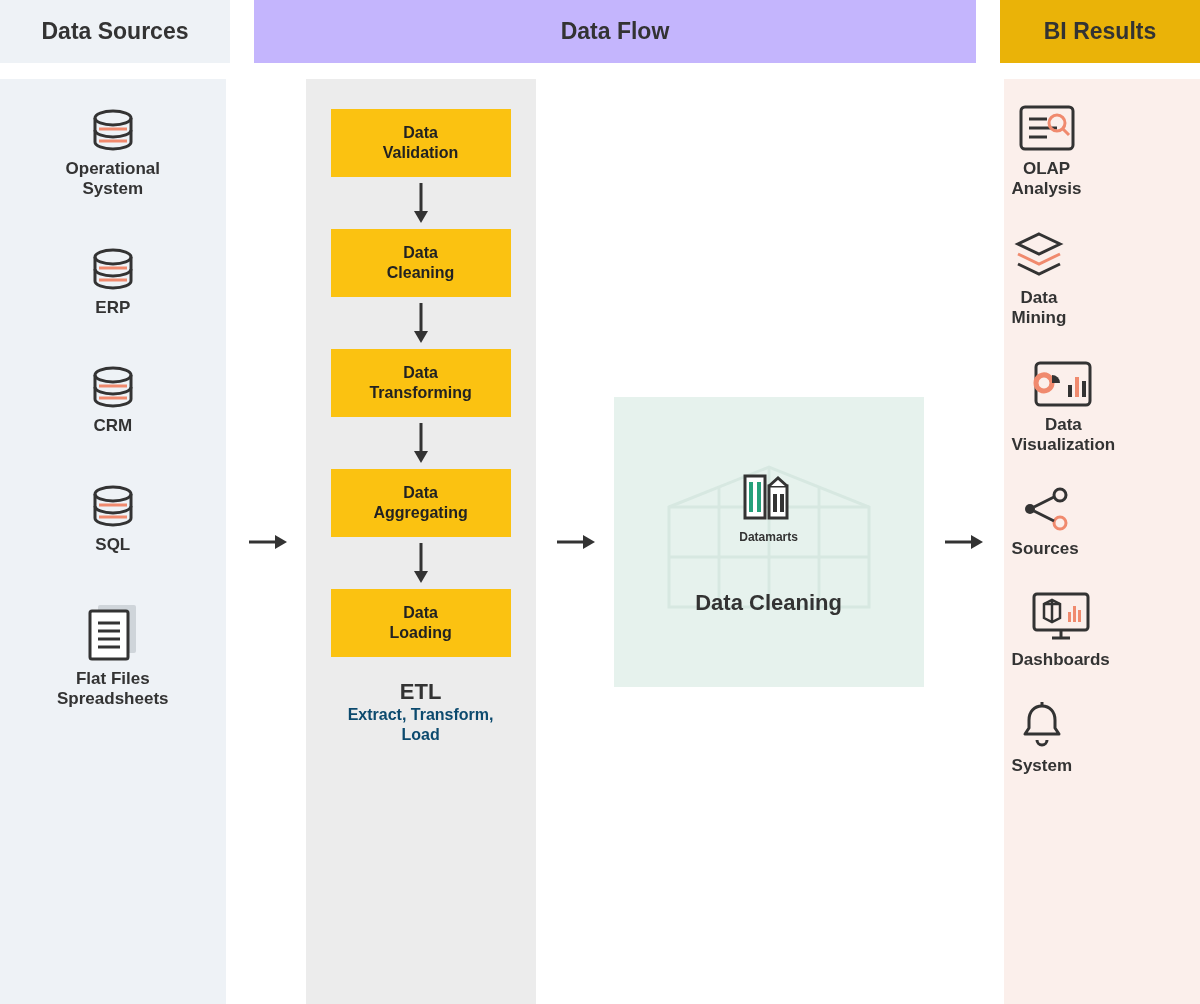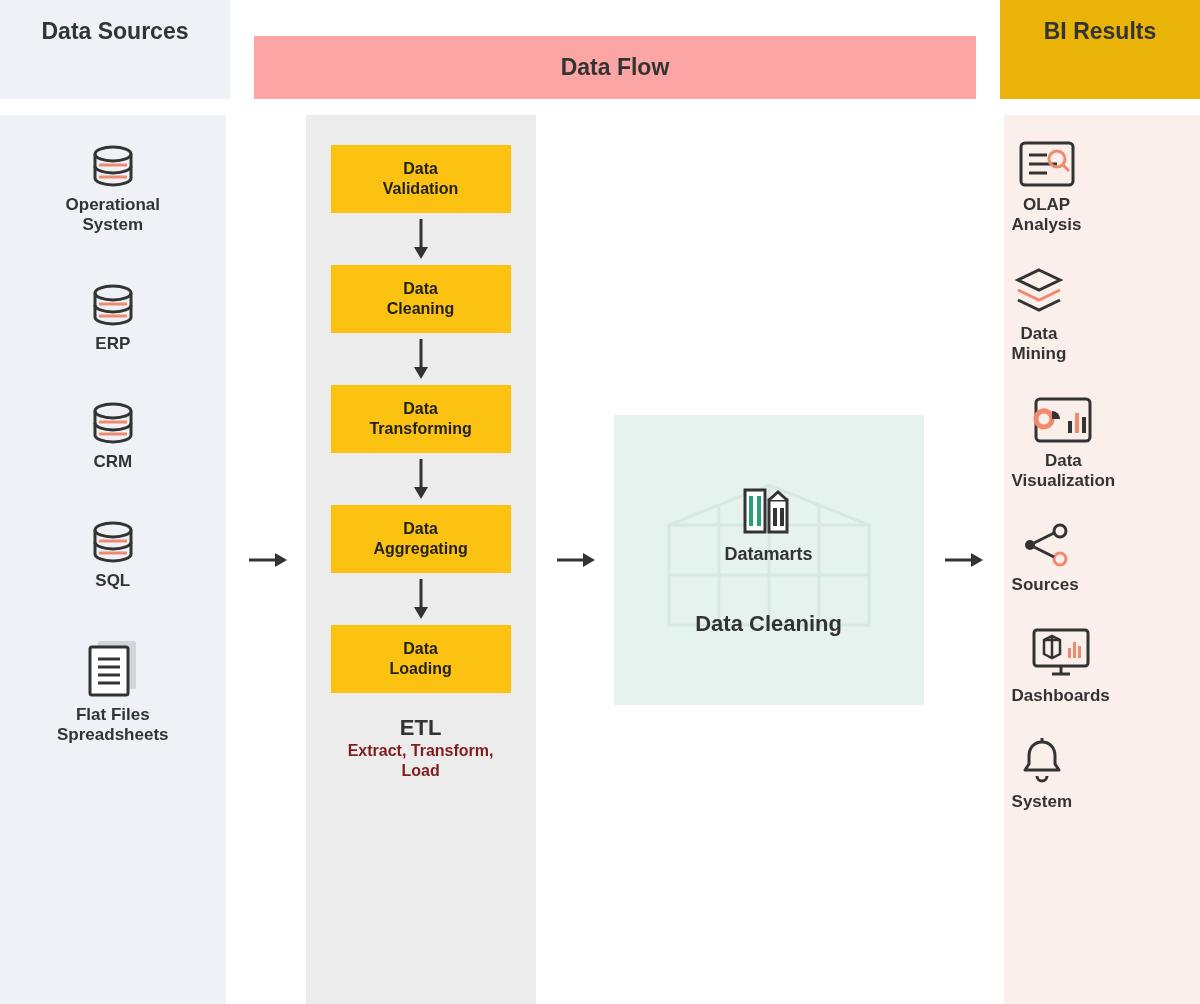--- a/index.html
+++ b/index.html
@@ -22,21 +22,21 @@
     gap: 24px;
     margin-bottom: 16px;
   }
   .headers > div {
     padding: 18px 10px;
     font-size: 23px;
     font-weight: 700;
     text-align: center;
   }
   .header-sources { width: 230px; background: #eef2f6; }
-  .header-flow    { flex: 1;     background: #fca5a5; margin-top: 36px; }
+  .header-flow    { flex: 1;     background: #c4b5fd; }
   .header-results { width: 200px; background: #eab308; }
 
   .body {
     display: flex;
     gap: 12px;
     flex: 1;
     align-items: stretch;
   }
 
   
@@ -70,33 +70,33 @@
     font-weight:700;
     font-size:16px;
     text-align:center;
     padding: 14px 10px;
     width: 180px;
     line-height:1.25;
     color:#222;
   }
   .step-arrow { height:52px; display:flex; align-items:center; justify-content:center;}
   .etl-title { font-size:22px; font-weight:800; margin-top:22px;}
-  .etl-sub   { font-size:16px; font-weight:600; color:#7f1d1d; text-align:center; line-height:1.25;}
+  .etl-sub   { font-size:16px; font-weight:600; color:#0c4a6e; text-align:center; line-height:1.25;}
 
   .dw-box {
     background:#e6f2ed;
     width: 310px;
     height: 290px;
     display:flex; flex-direction:column; align-items:center; justify-content:center;
     gap: 16px;
     position:relative;
   }
   .dw-bg { position:absolute; inset:0; display:flex; align-items:center; justify-content:center; opacity:.35;}
   .dm-block { position:relative; z-index:1; display:flex; flex-direction:column; align-items:center; gap:8px;}
-  .dm-label { font-size:18px;}
+  .dm-label { font-size:12px;}
   .dw-label { font-size:22px; margin-top:30px; position:relative; z-index:1;}
 
   svg { display:block; }
 </style>
 </head>
 <body>
 
 <div class="diagram">
 
   <div class="headers">

